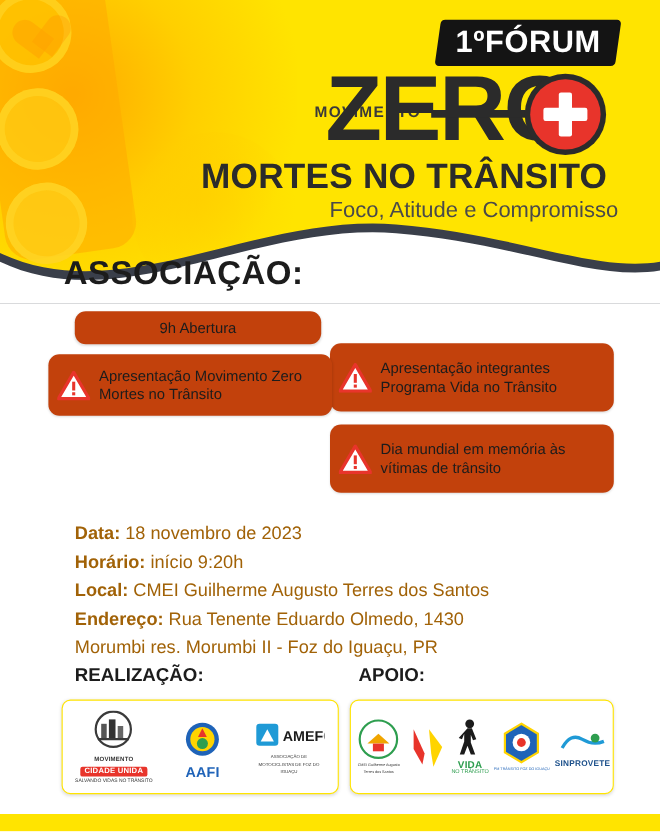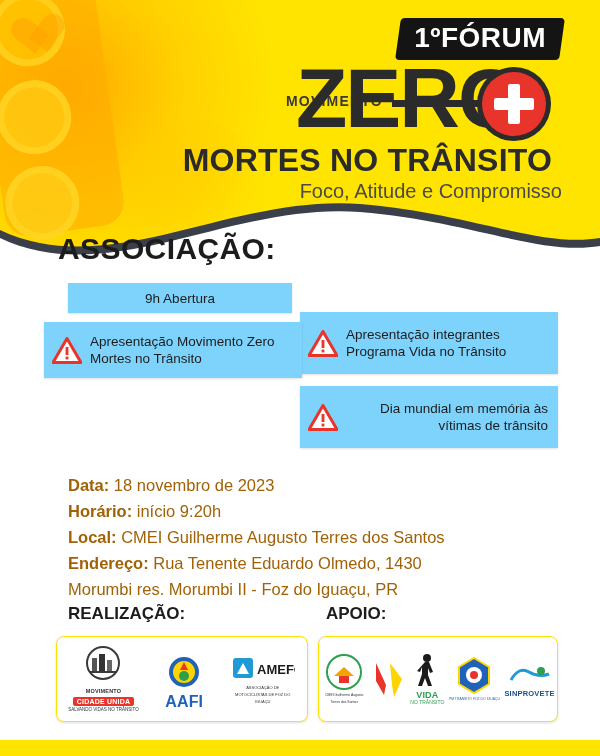--- a/index.html
+++ b/index.html
@@ -166,22 +166,22 @@
     position: absolute;
     left: 58px; top: 232px;
     font-size: 30px;
     font-weight: bold;
     color: #1c1c1c;
     letter-spacing: .4px;
   }
 
   .pill {
     position: absolute;
-    background: #7dd3fc;
-    border-radius: 0;
+    background: #c2410c;
+    border-radius: 10px;
     color: #1c1c1c;
     font-size: 13.5px;
     display: flex;
     align-items: center;
     box-sizing: border-box;
     box-shadow: 0 1px 2px rgba(0,0,0,.12);
   }
   .pill.center { justify-content: center; text-align: center; }
   .pill-text { line-height: 17px; }
 
@@ -312,21 +312,21 @@
 
 
   <div class="pill" style="left:300px; top:386px; width:258px; height:62px;">
     <span class="warn">
       <svg width="30" height="27" viewBox="0 0 30 27">
         <path d="M15 1.5 L29 25.5 L1 25.5 Z" fill="#ffffff" stroke="#E8342B" stroke-width="3" stroke-linejoin="round"></path>
         <rect x="13.6" y="10" width="2.8" height="8" fill="#E8342B"></rect>
         <rect x="13.6" y="19.6" width="2.8" height="2.8" fill="#E8342B"></rect>
       </svg>
     </span>
-    <span class="pill-text" style="padding-right:10px;text-align:right;">Dia mundial em memória às vítimas de trânsito</span>
+    <span class="pill-text" style="padding-right:10px;">Dia mundial em memória às vítimas de trânsito</span>
   </div>
 
   <div class="info">
     <div>
       <b>Data:</b>
       <span>18 novembro de 2023</span>
     </div>
     <div>
       <b>Horário:</b>
       <span>início 9:20h</span>
@@ -358,21 +358,21 @@
       <span style="font-size:4.5px;">SALVANDO VIDAS NO TRÂNSITO</span>
     </div>
 
     <div class="logo">
       <svg class="mark" width="46" height="42" viewBox="0 0 46 42">
         <circle cx="23" cy="18" r="15" fill="#1f63b8"></circle>
         <circle cx="23" cy="18" r="11" fill="#ffd400"></circle>
         <path d="M23 8 l4 8 h-8 z" fill="#e8342b"></path>
         <circle cx="23" cy="22" r="5" fill="#2e9e4f"></circle>
       </svg>
-      <span class="cap" style="font-size:16px;color:#1f63b8;">AAFI</span>
+      <span class="cap" style="font-size:13px;color:#1f63b8;">AAFI</span>
     </div>
 
     <div class="logo">
       <svg class="mark" width="64" height="30" viewBox="0 0 64 30">
         <rect x="2" y="4" width="20" height="20" rx="3" fill="#1f9ad6"></rect>
         <path d="M6 20 l6 -11 l6 11 z" fill="#ffffff"></path>
         <text x="26" y="20" font-family="Liberation Sans" font-size="13" font-weight="bold" fill="#1b1b1b">AMEFOZ</text>
       </svg>
       <span style="font-size:4px;width:66px;">ASSOCIAÇÃO DE MOTOCICLISTAS DE FOZ DO IGUAÇU</span>
     </div>

